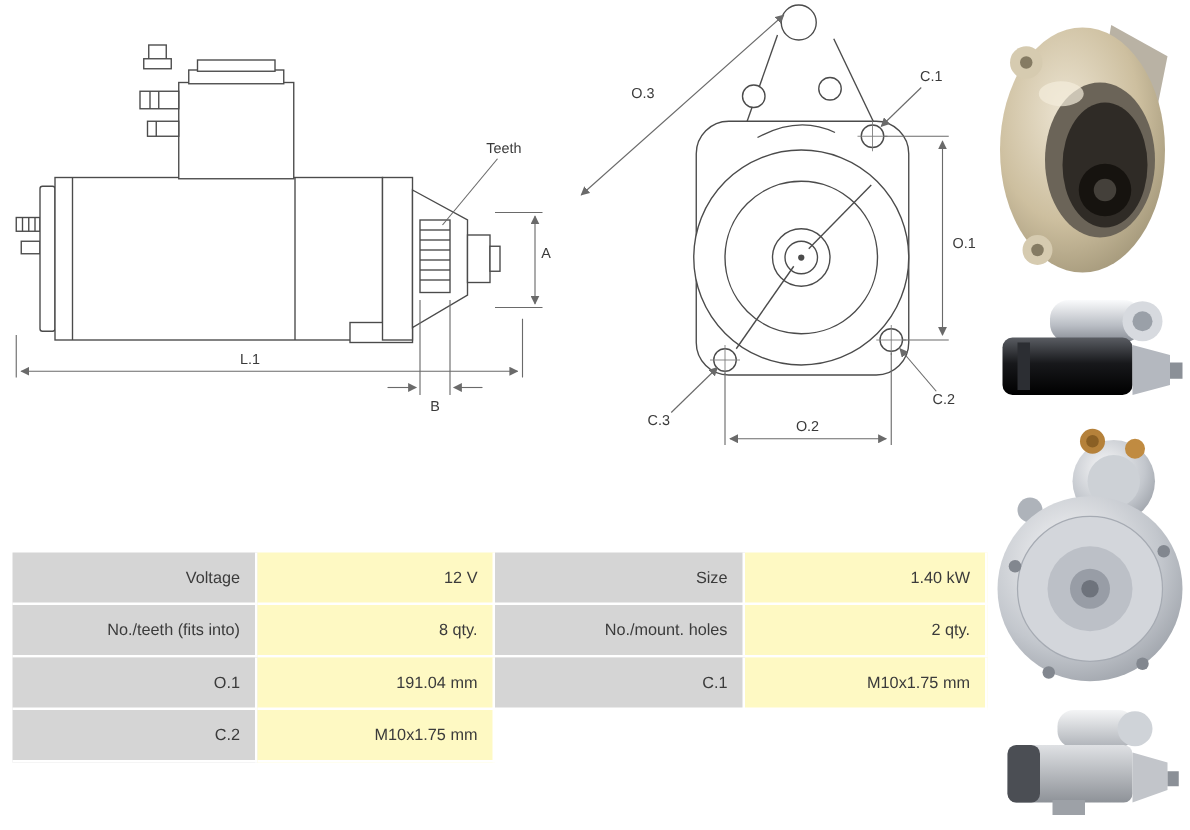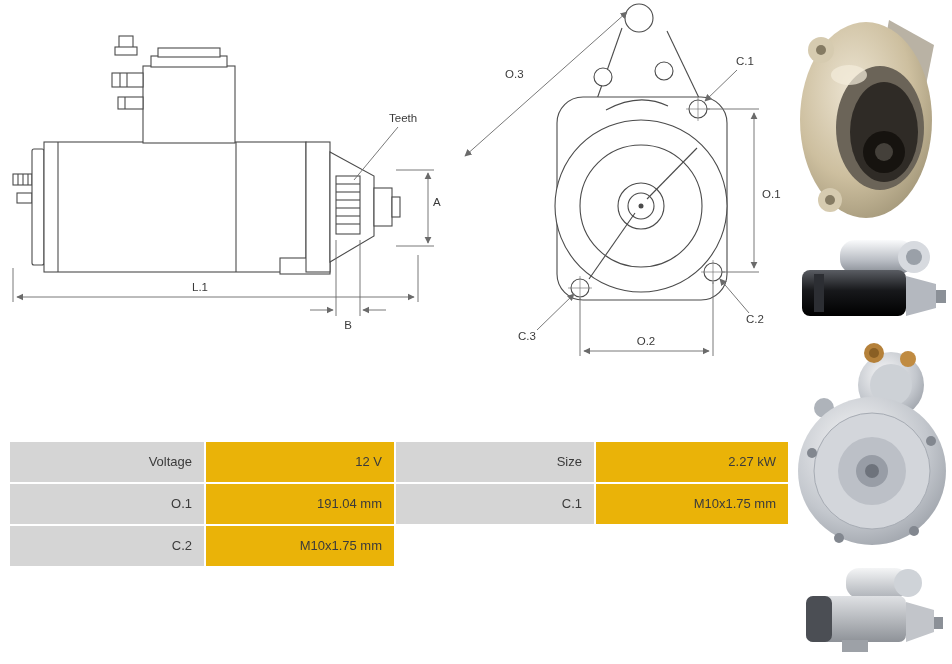--- a/index.html
+++ b/index.html
@@ -21,21 +21,21 @@
   .photo svg { display:block; }
 
   
   table.spec { position:absolute; left:10px; top:442px; width:780px;
                border-collapse:separate; border-spacing:0; table-layout:fixed;
                font-size:13px; color:#3b3b3b; }
   table.spec td { height:42px; padding:3px 12px; box-sizing:border-box;
                   text-align:right; vertical-align:middle; line-height:1.25;
                   border-right:2px solid #ffffff; border-bottom:2px solid #ffffff; }
   td.lbl { background:#d5d5d5; }
-  td.val { background:#eab308; }
+  td.val { background:#fef9c3; }
   td.blank { background:transparent; border:none; }
 </style>
 </head>
 <body>
 
 <div class="sheet">
 
   <svg class="drawings" width="800" height="440" viewBox="0 0 800 440">
     <defs>
       <marker id="arr" viewBox="0 0 10 10" refX="9" refY="5" markerWidth="8" markerHeight="8" orient="auto-start-reverse">
@@ -291,21 +291,27 @@
       <col style="width:196px">
         <col style="width:190px">
         <col style="width:200px">
         <col style="width:194px">
     </colgroup>
     <tbody>
       <tr>
         <td class="lbl">Voltage</td>
         <td class="val">12 V</td>
         <td class="lbl">Size</td>
-        <td class="val">2.27 kW</td>
+        <td class="val">1.40 kW</td>
+      </tr>
+      <tr>
+        <td class="lbl">No./teeth (fits into)</td>
+        <td class="val">8 qty.</td>
+        <td class="lbl">No./mount. holes</td>
+        <td class="val">2 qty.</td>
       </tr>
       <tr>
         <td class="lbl">O.1</td>
         <td class="val">191.04 mm</td>
         <td class="lbl">C.1</td>
         <td class="val">M10x1.75 mm</td>
       </tr>
       <tr>
         <td class="lbl">C.2</td>
         <td class="val">M10x1.75 mm</td>

